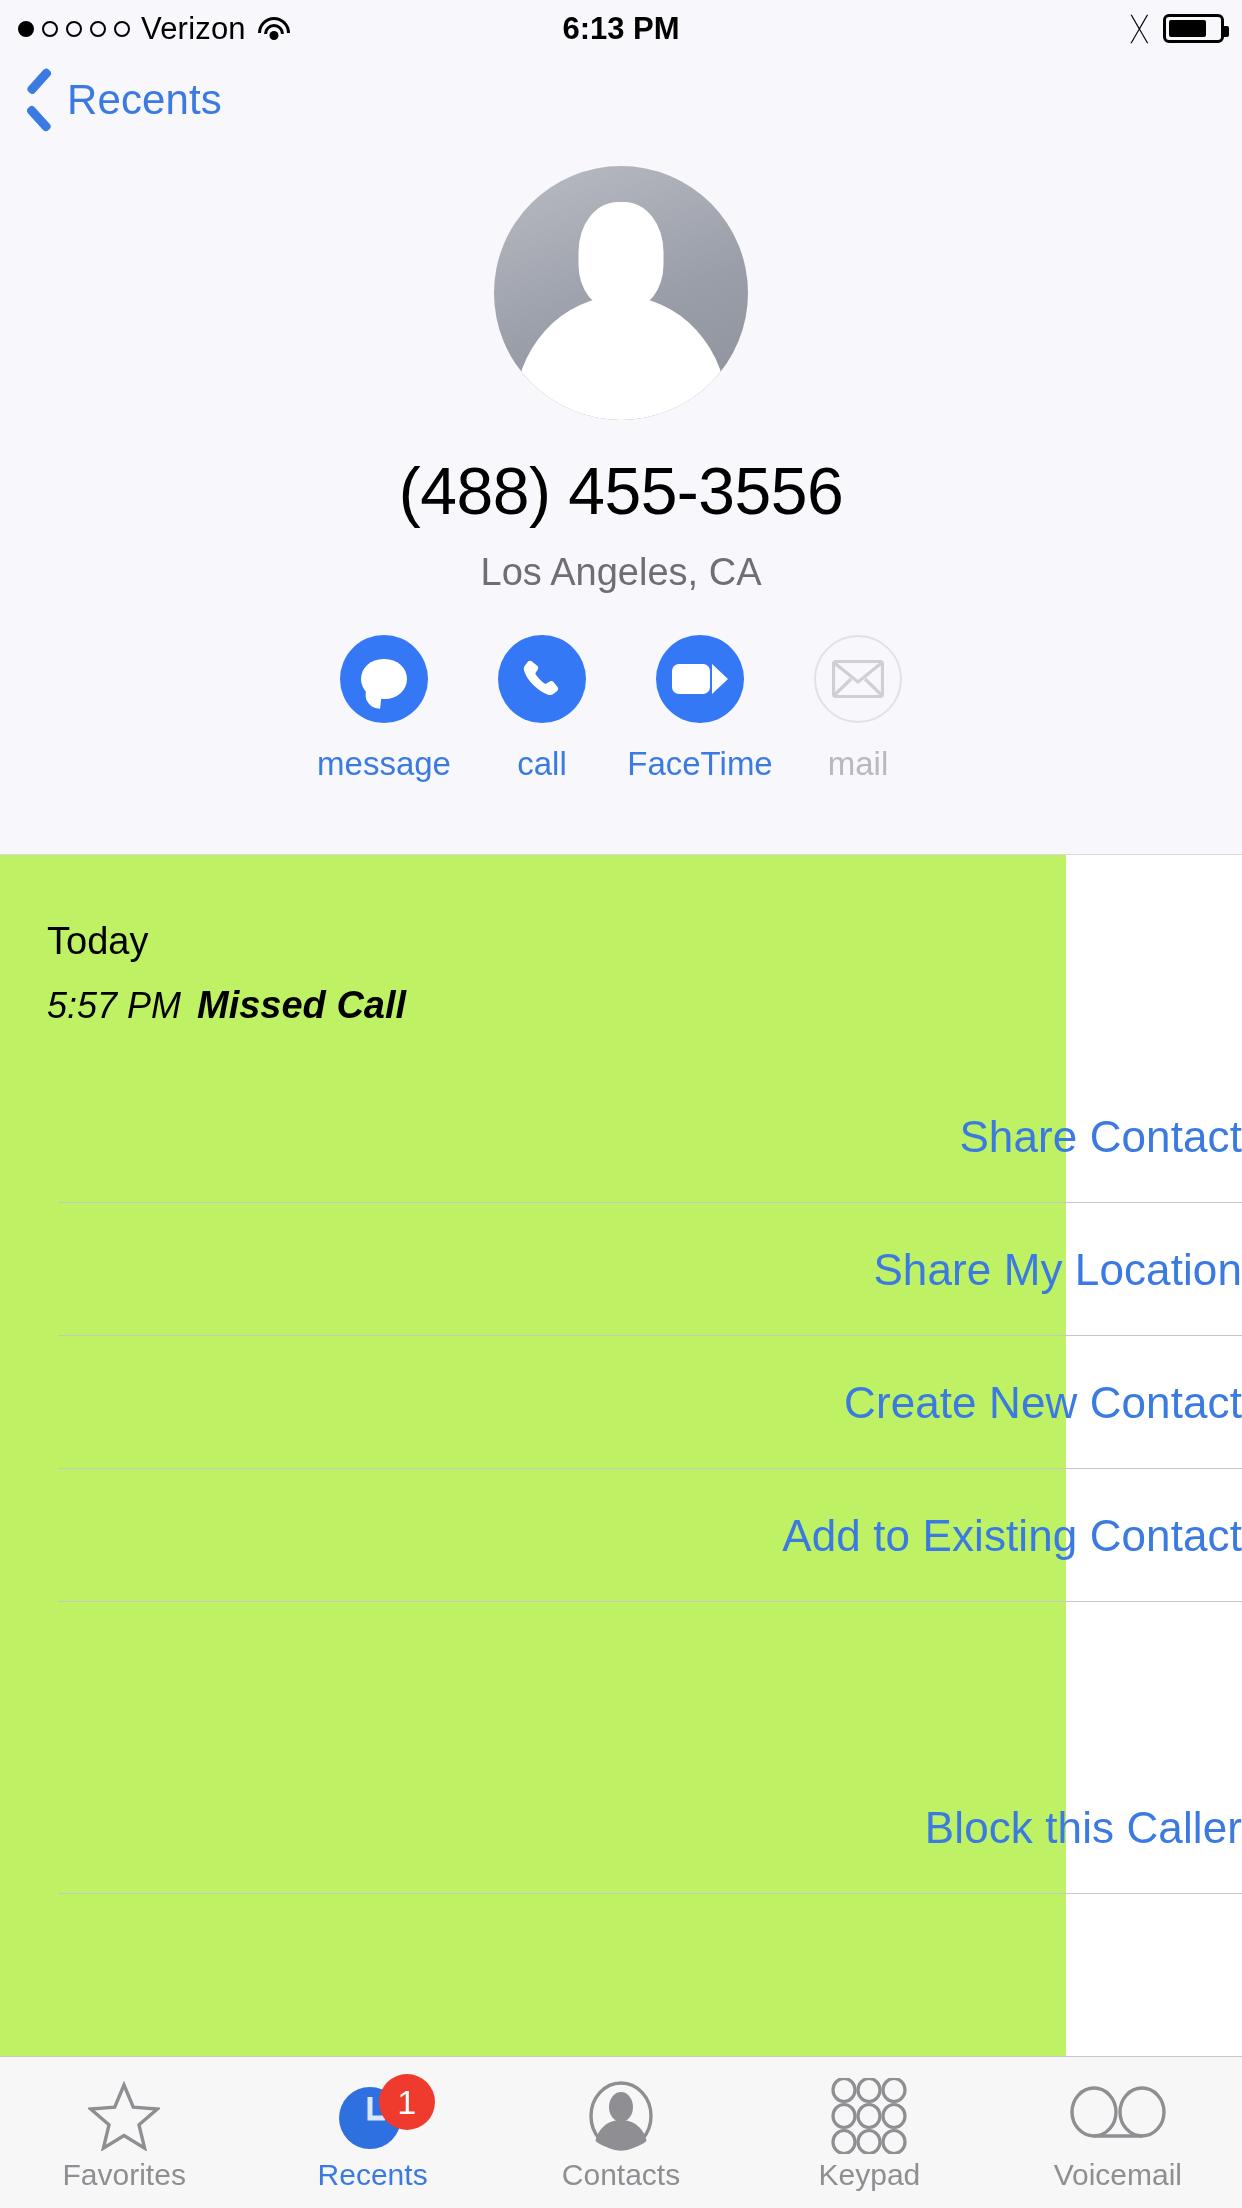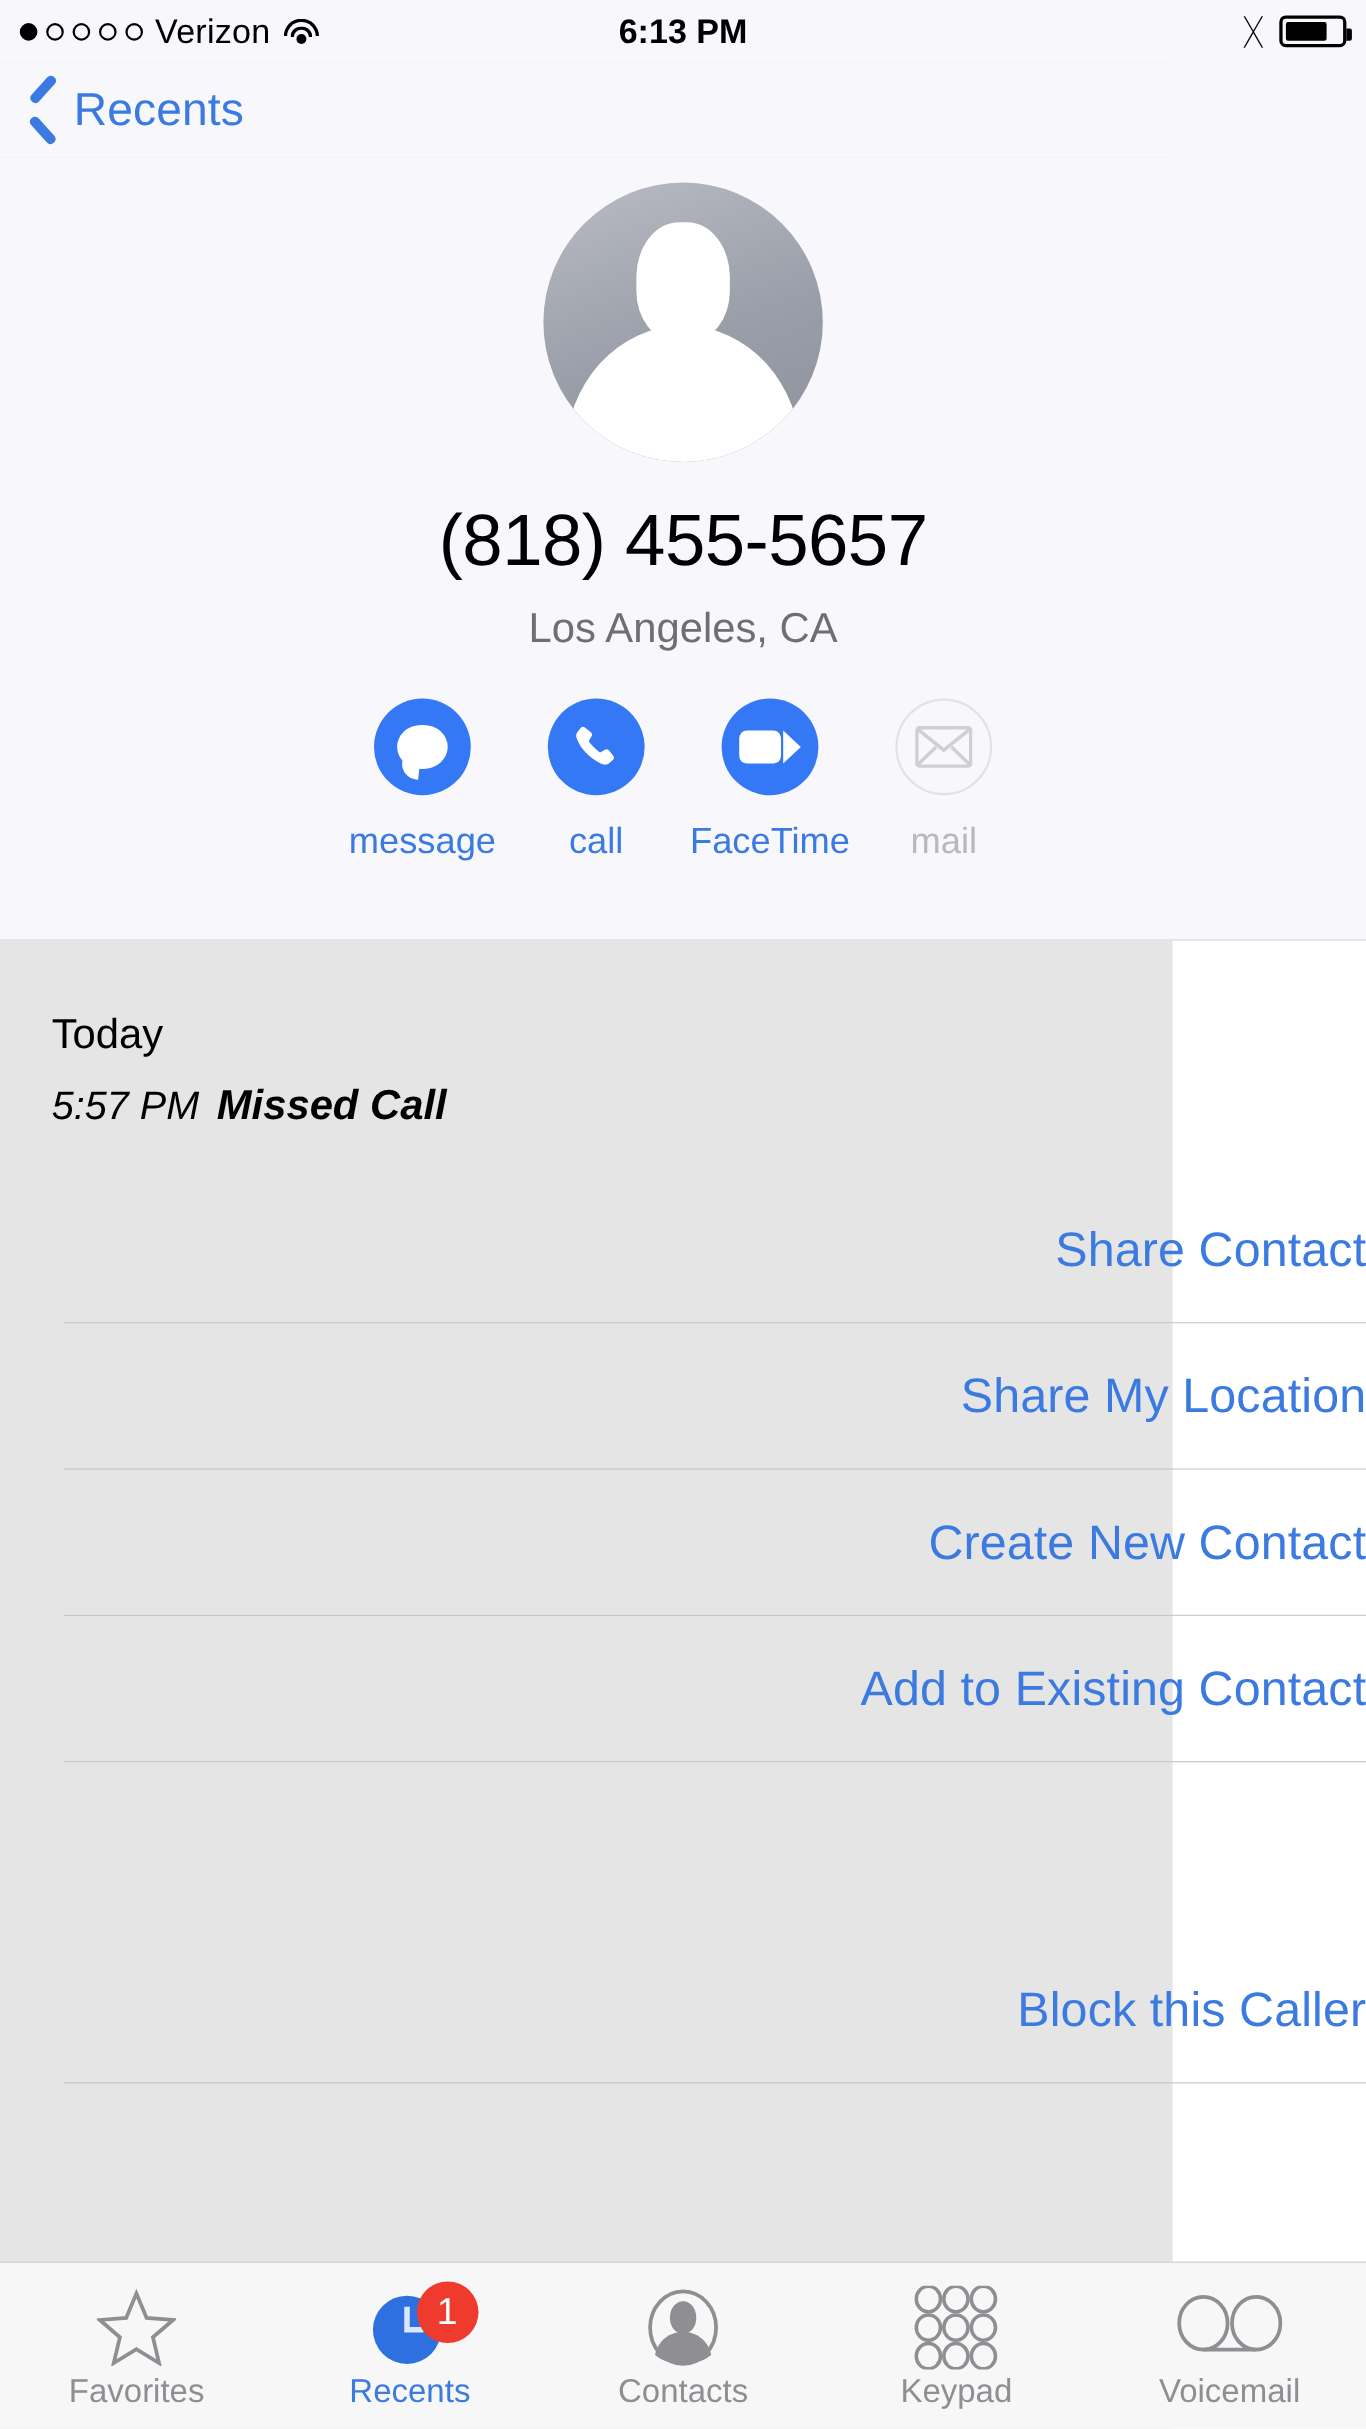--- a/index.html
+++ b/index.html
@@ -3,21 +3,21 @@
 <meta charset="utf-8">
 <style>
   * { margin:0; padding:0; box-sizing:border-box; }
   html, body {
     width:1242px; height:2208px;
     background:#ffffff;
     font-family:"Liberation Sans", sans-serif;
     -webkit-font-smoothing:antialiased;
     overflow:hidden;
   }
-  .screen { position:relative; width:1066px; height:2208px; background:#e5e5e5; }
+  .screen { position:relative; width:1066px; height:2208px; background:#bef264; }
 
   
   .statusbar{
     position:absolute; top:0; left:0; width:1242px; height:57px;
     background:#f7f7fc;
     display:flex; align-items:center;
   }
   .sb-left{ position:absolute; left:18px; display:flex; align-items:center; gap:11px; }
   .sig-dots{ display:flex; align-items:center; gap:8px; }
   .sig-dot{ width:16px; height:16px; border-radius:50%; border:2.5px solid #000; }
@@ -190,21 +190,21 @@
       <span class="chev"></span>
       <span class="back-label">Recents</span>
     </div>
   </div>
 
   <div class="header">
     <div class="avatar">
       <span class="head"></span>
         <span class="body"></span>
     </div>
-    <div class="phone-number">(818) 455-5657</div>
+    <div class="phone-number">(488) 455-3556</div>
     <div class="location">Los Angeles, CA</div>
 
     <div class="actions">
 
       <div class="action">
         <span class="circle">
           <span class="ic-bubble"></span>
         </span>
         <span class="label">message</span>
       </div>

